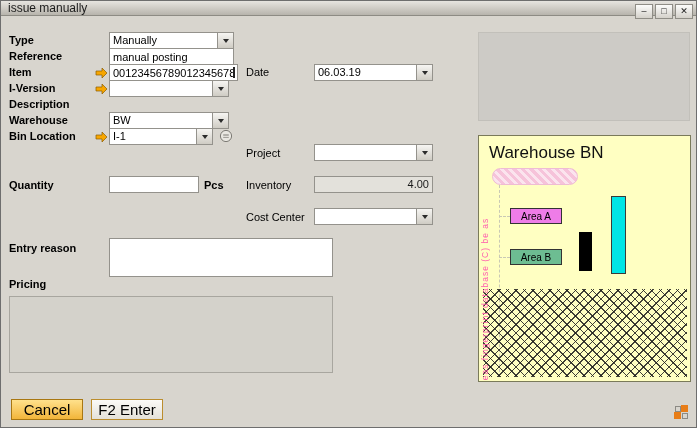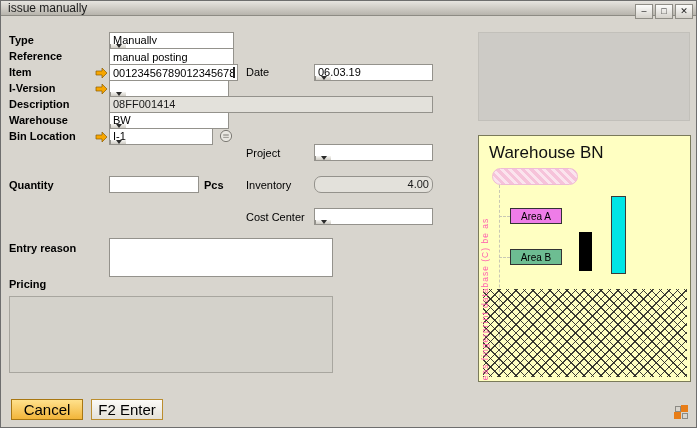--- a/index.html
+++ b/index.html
@@ -24,26 +24,26 @@
     border:1px solid #8f8d86;
     display:flex;align-items:center;justify-content:center;
     font-size:9px;line-height:9px;color:#222;cursor:default;
   }
   
   .lbl{position:absolute;left:8px;white-space:nowrap;font-weight:bold;}
   .rlbl{position:absolute;left:245px;white-space:nowrap;}
   .field,.combo,.ro{
     position:absolute;height:17px;box-sizing:border-box;
     border:1px solid #94928c;background:#fff;
-    font-family:"Liberation Sans",sans-serif;font-size:11px;flex-direction:column;
+    font-family:"Liberation Sans",sans-serif;font-size:11px;
   }
   .field{padding:0 3px;line-height:15px;white-space:nowrap;overflow:hidden;}
   input.field{outline:none;}
   .ro{background:#e3e1db;color:#1a1a1a;padding:0 3px;line-height:15px;white-space:nowrap;overflow:hidden;}
-  .ta-r{text-align:right;border-radius:7px;}
+  .ta-r{text-align:right;}
   .combo{display:flex;align-items:stretch;padding:0;}
   .combo .val{flex:1;padding:0 3px;line-height:15px;white-space:nowrap;overflow:hidden;}
   .dd{
     width:15px;display:flex;align-items:center;justify-content:center;
     background:linear-gradient(#f6f5f2,#cfccc4);border-left:1px solid #94928c;
   }
   .dd::after{content:"";border-left:3px solid transparent;border-right:3px solid transparent;border-top:4px solid #2b2b2b;}
   .larrow{position:absolute;width:13px;height:12px;}
   textarea.big{
     position:absolute;box-sizing:border-box;border:1px solid #94928c;background:#fff;
@@ -157,21 +157,20 @@
   <span class="larrow" style="left:94px;top:82px">
     <svg width="13" height="12" viewBox="0 0 13 12">
         <polygon points="1,4 7,4 7,1 12,6 7,11 7,8 1,8" fill="#f7a600" stroke="#8a5c00" stroke-width="0.7"></polygon>
       </svg>
   </span>
   <div class="combo" style="left:108px;top:79px;width:120px">
     <span class="val"></span>
     <span class="dd"></span>
   </div>
 
-  <div class="ro" style="left:108px;top:95px;width:324px">08FF001414</div>
 
   <div class="combo" style="left:108px;top:111px;width:120px">
     <span class="val">BW</span>
     <span class="dd"></span>
   </div>
 
   <span class="larrow" style="left:94px;top:130px">
     <svg width="13" height="12" viewBox="0 0 13 12">
         <polygon points="1,4 7,4 7,1 12,6 7,11 7,8 1,8" fill="#f7a600" stroke="#8a5c00" stroke-width="0.7"></polygon>
       </svg>

